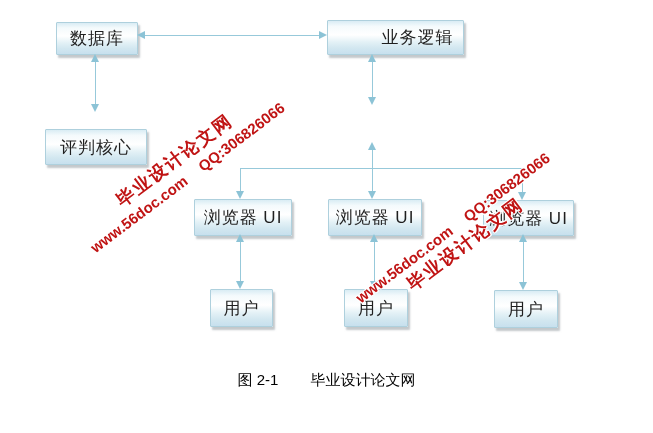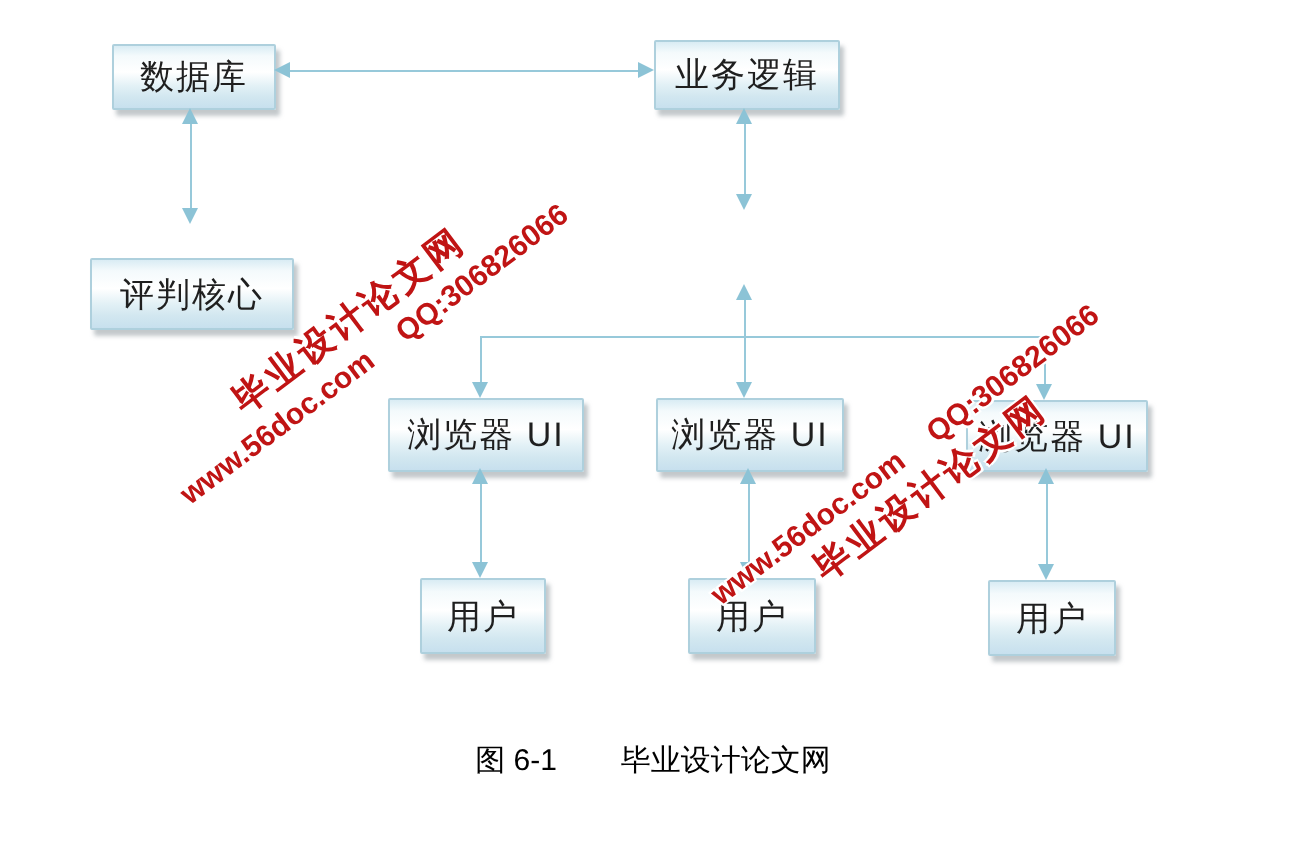--- a/index.html
+++ b/index.html
@@ -44,21 +44,21 @@
   }
 </style>
 </head>
 <body>
 
 <div class="canvas">
 
   <div class="node" style="left:56px;  top:22px;  width:80px;  height:31px;font-family:Liberation Serif, serif;">
       <span>数据库</span>
     </div>
-  <div class="node" style="left:327px; top:20px;  width:91px;  height:33px;">
+  <div class="node" style="left:327px; top:20px;  width:91px;  height:33px;padding-left:44px;">
       <span>业务逻辑</span>
     </div>
   <div class="node" style="left:45px;  top:96px; width:100px; height:34px;margin-top:33px;">
       <span>评判核心</span>
     </div>
   <div class="node" style="left:194px; top:199px; width:96px;  height:35px;">
       <span>浏览器 UI</span>
     </div>
   <div class="node" style="left:328px; top:199px; width:92px;  height:35px;">
       <span>浏览器 UI</span>
@@ -134,17 +134,17 @@
   </div>
 
   <div class="watermark" style="left:324px; top:215px;">
     <div class="wm-contact">
       <span>www.56doc.com</span><span class="wm-gap">QQ:306826066</span>
     </div>
     <div class="wm-site">毕业设计论文网</div>
   </div>
 
   <div class="caption">
-    <span>图 6-1</span>
+    <span>图 2-1</span>
     <span>毕业设计论文网</span>
   </div>
 
 </div>
 
 </body></html>

